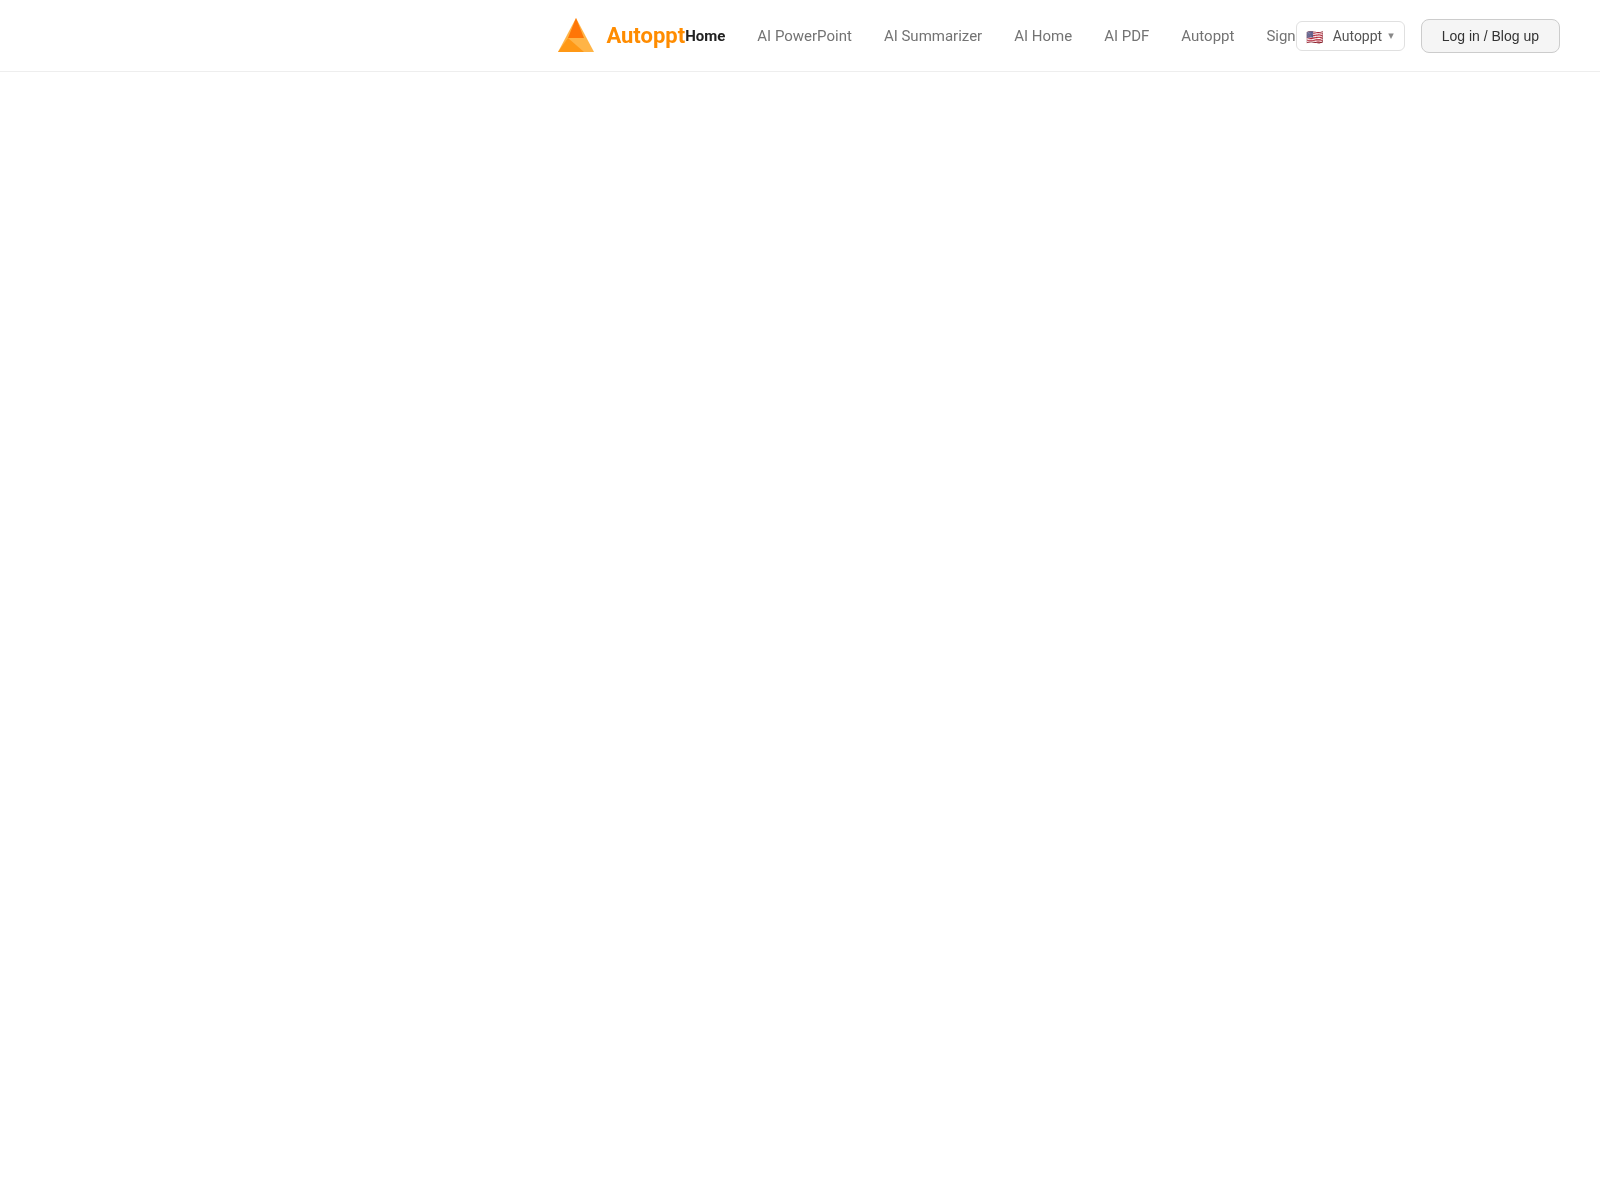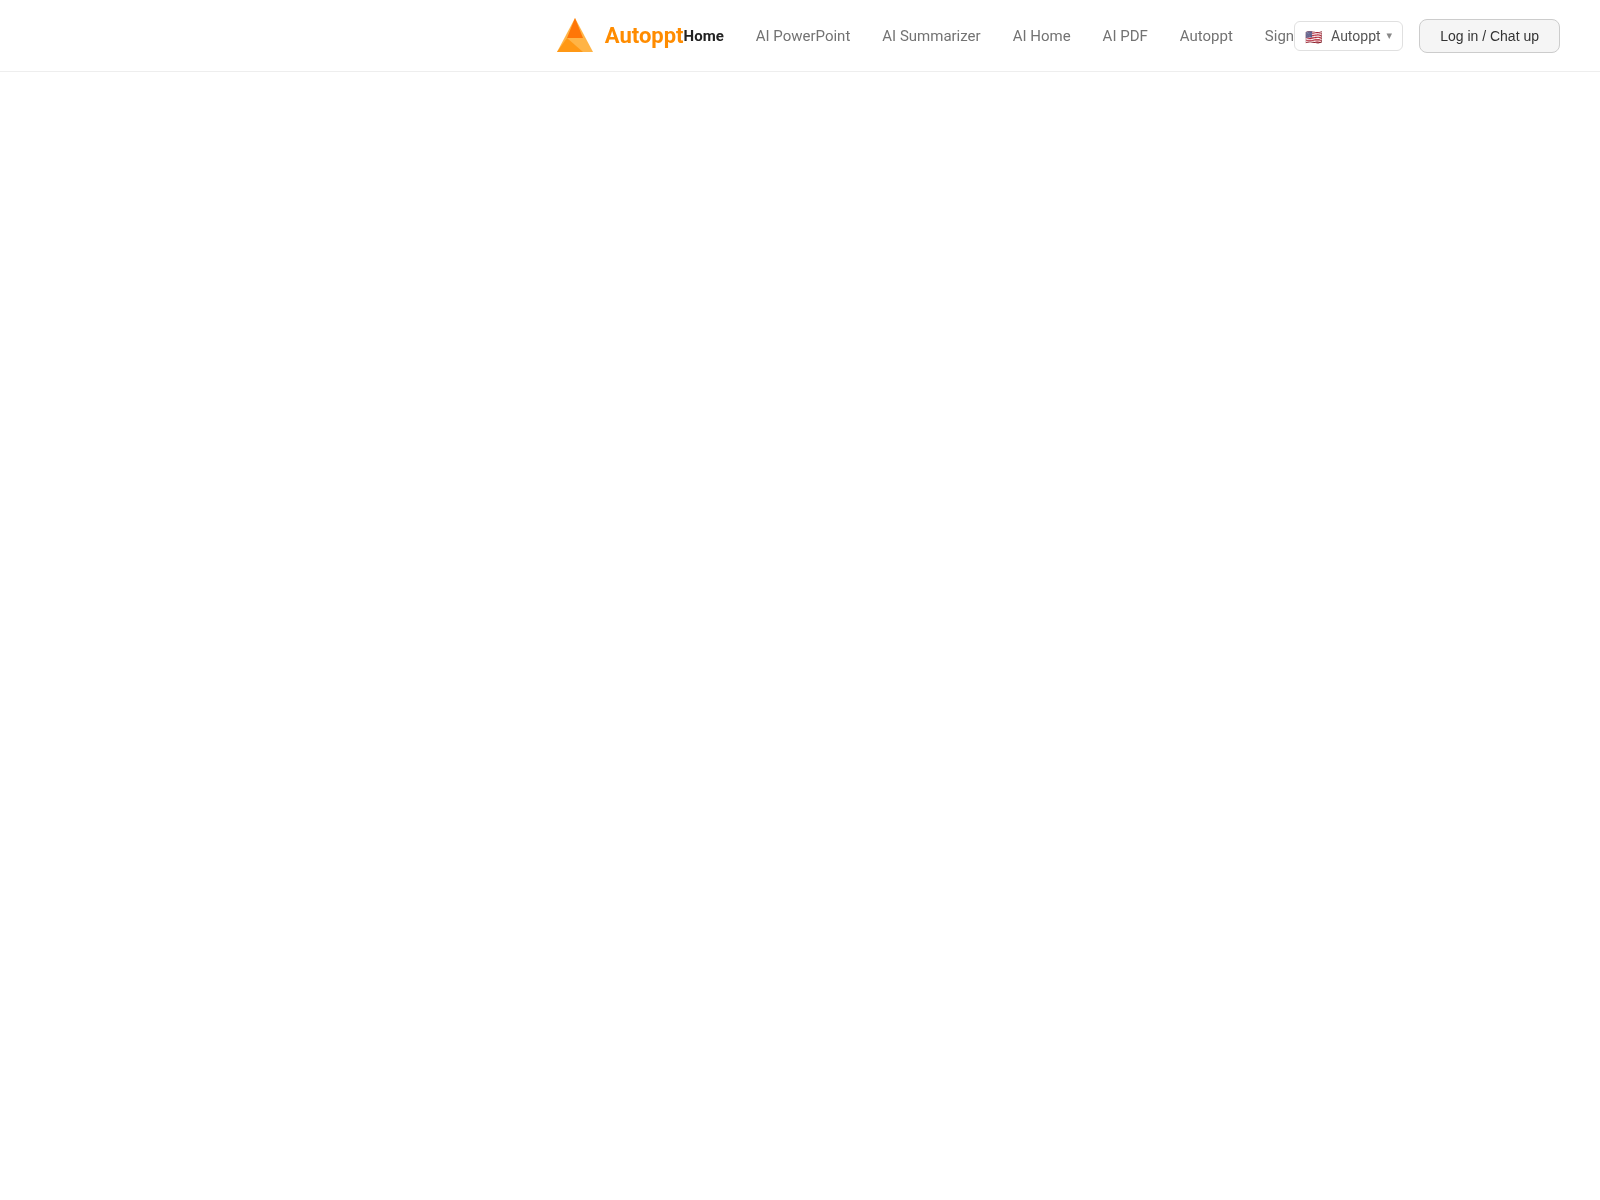--- a/index.html
+++ b/index.html
@@ -135,18 +135,18 @@
     <a class="nav-link">Autoppt</a>
     <a class="nav-link">Sign</a>
   </nav>
 
   <div class="header-right">
     <div class="lang-selector">
       <span class="flag-icon">🇺🇸</span>
       <span>Autoppt</span>
       <span class="chevron-down">▾</span>
     </div>
-    <button class="login-btn">Log in / Chat up</button>
+    <button class="login-btn">Log in / Blog up</button>
   </div>
 </header>
 
 <main>
 </main>
 
 </body></html>

